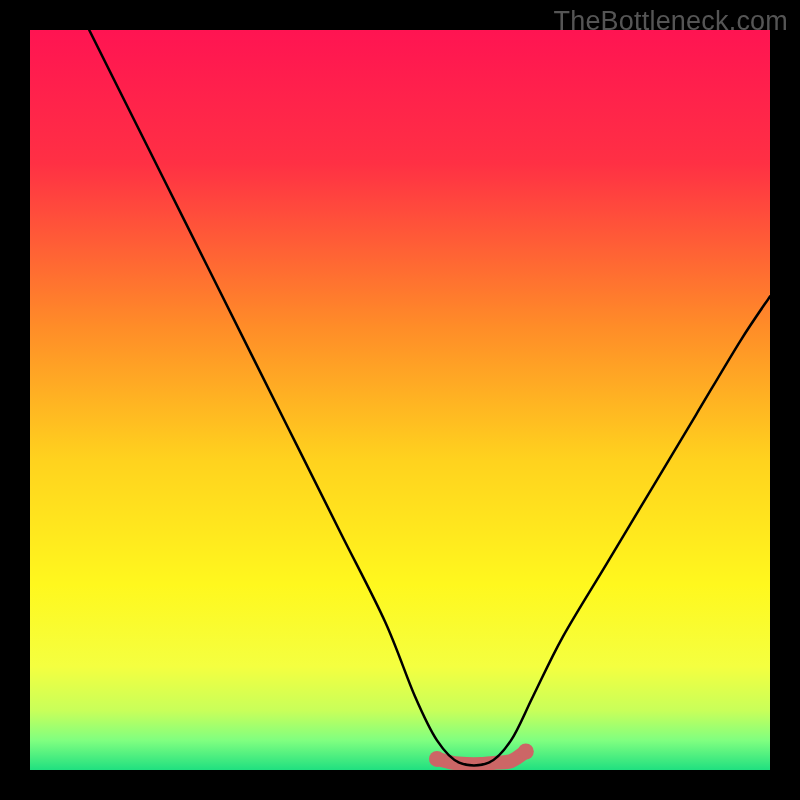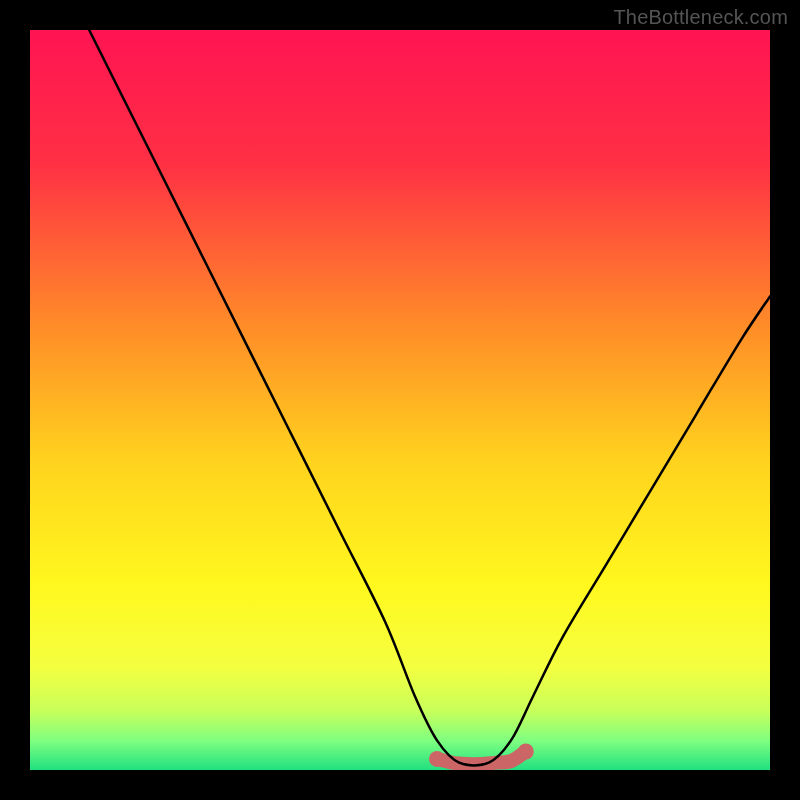--- a/index.html
+++ b/index.html
@@ -37,21 +37,21 @@
     left: 0;
     top: 0;
     width: 100%;
     height: 100%;
   }
   .watermark {
     position: absolute;
     top: 6px;
     right: 12px;
     font-family: Arial, Helvetica, sans-serif;
-    font-size: 20px;
+    font-size: 27px;
     color: #555;
     letter-spacing: 0.2px;
     user-select: none;
   }
 </style>
 </head>
 <body>
 
 <div class="chart-frame">
 

